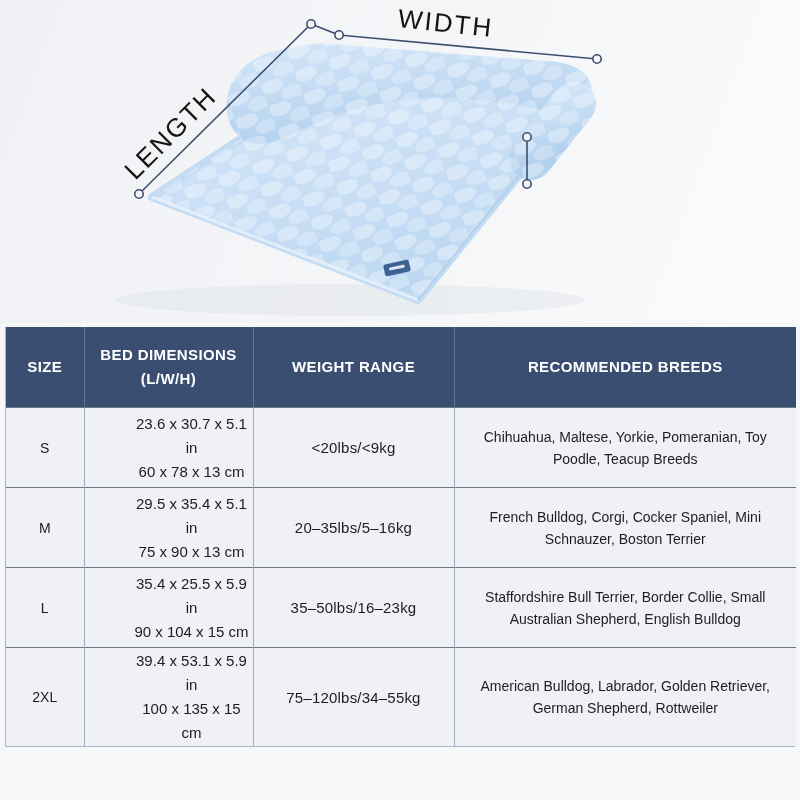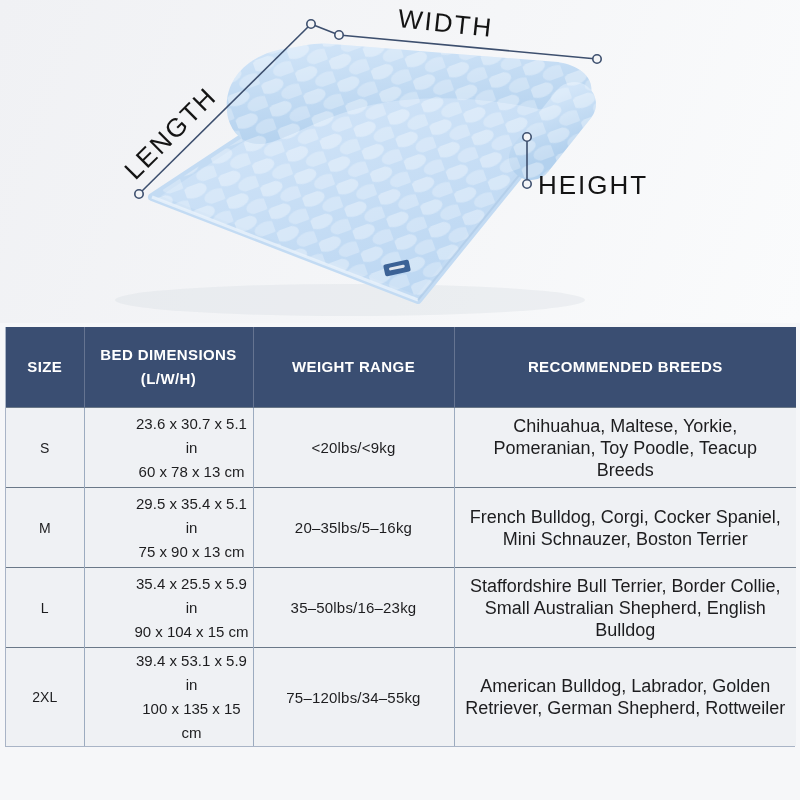--- a/index.html
+++ b/index.html
@@ -39,21 +39,21 @@
   }
   thead th + th{border-left:1px solid rgba(255,255,255,.22);}
   tbody td{
     background:#eff1f4;height:77px;text-align:center;vertical-align:middle;
     border-top:1px solid #6a7888;
   }
   tbody td + td{border-left:1.5px solid #9cabbf;}
   .size-cell{font-size:14px;}
   .dims-cell{font-size:15px;line-height:24px;padding-left:47px;}
   .weight-cell{font-size:15px;letter-spacing:.2px;}
-  .breeds-cell{font-size:18px;line-height:22px;padding:0 10px;}
+  .breeds-cell{font-size:14px;line-height:22px;padding:0 10px;}
 </style>
 </head>
 <body>
 
 <div class="diagram">
   <svg width="800" height="323" viewBox="0 0 800 323">
     <defs>
       <linearGradient id="matGrad" x1="0" y1="0" x2="0.55" y2="1">
         <stop offset="0" stop-color="#d6e7f9"></stop>
         <stop offset="1" stop-color="#bcd7f2"></stop>
@@ -127,21 +127,20 @@
       <circle cx="311" cy="24" r="4.2"></circle>
       <circle cx="339" cy="35" r="4.2"></circle>
       <circle cx="597" cy="59" r="4.2"></circle>
       <circle cx="527" cy="137" r="4.2"></circle>
       <circle cx="527" cy="184" r="4.2"></circle>
     </g>
   </svg>
 
   <div class="dim-label" id="width-label">WIDTH</div>
   <div class="dim-label" id="length-label">LENGTH</div>
-  <div class="dim-label" id="height-label">HEIGHT</div>
 </div>
 
 <div class="table-wrap">
   <table>
     <colgroup>
       <col style="width:78px">
         <col style="width:169px">
         <col style="width:201px">
         <col style="width:342px">
     </colgroup>

